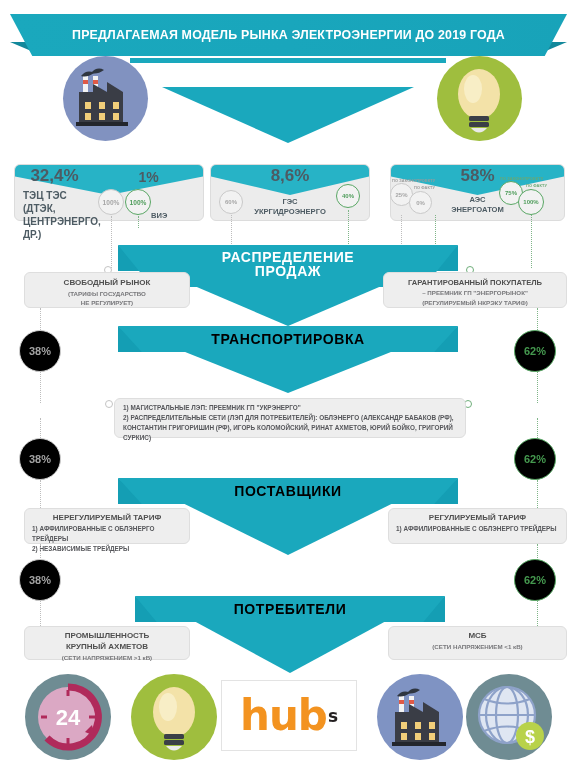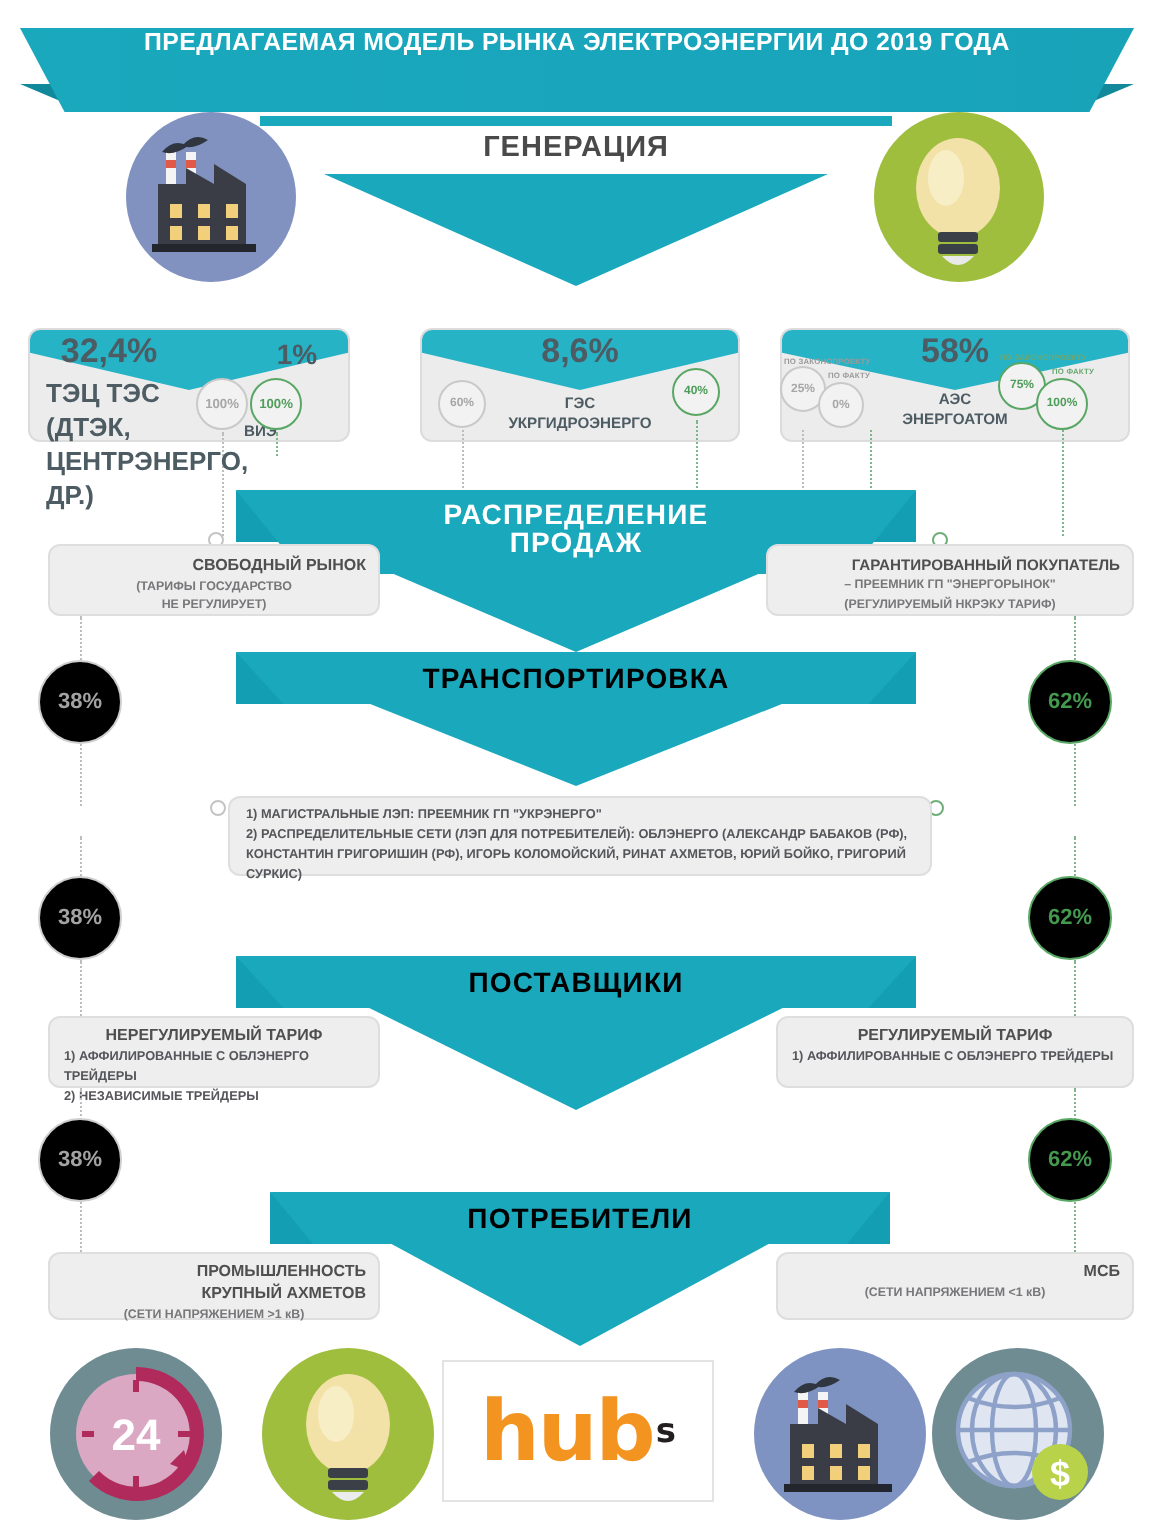--- a/index.html
+++ b/index.html
@@ -11,21 +11,21 @@
     overflow: hidden;
     color: #58595b;
   }
   .stage { position: absolute; inset: 0; }
 
   
   .title-banner {
     position: absolute; left: 10px; top: 14px; width: 557px; height: 42px;
     background: linear-gradient(90deg,#1aa8bd 0%,#19a6bc 50%,#18a3b9 100%);
     clip-path: polygon(0 0, 100% 0, 96% 100%, 4% 100%);
-    display: flex; justify-content: center;
+    display: flex; align-items: center; justify-content: center;
   }
   .title-banner .txt {
     color: #ffffff; font-size: 12.4px; font-weight: bold; letter-spacing: .2px;
     white-space: nowrap;
   }
   .title-fold-l, .title-fold-r {
     position: absolute; top: 42px; height: 11px; width: 26px; background: #12889b;
   }
   .title-fold-l { left: 10px; clip-path: polygon(0 0, 100% 0, 100% 100%); }
   .title-fold-r { right: 10px; clip-path: polygon(0 0, 100% 0, 0 100%); }
@@ -86,21 +86,21 @@
   }
   .gcard .pct {
     position: absolute; top: 1px; width: 100%; text-align: center;
     font-size: 17px; font-weight: bold; color: #4d5b63; z-index: 4;
   }
   .gcard .ttl {
     position: absolute; width: 100%; text-align: center;
     font-size: 7.6px; font-weight: bold; color: #4d5b63; line-height: 1.35; z-index: 4;
   }
   .gcard .ttl.left {
-    text-align: left; left: 8px; width: 72px; top: 24px; line-height: 1.3; font-size: 13px;
+    text-align: left; left: 8px; width: 72px; top: 24px; line-height: 1.3; font-size: 10px;
   }
   .gcard .ttl.right { text-align: left; left: auto; right: 12px; width: 40px; top: 46px; }
 
   
   .bub {
     position: absolute; border-radius: 50%; background: #f2f2f2;
     display: flex; align-items: center; justify-content: center;
     font-size: 6.6px; font-weight: bold; z-index: 6;
   }
   .bub.gray  { border: 1.4px solid #c9c9c9; color: #a6a6a6; }
@@ -110,21 +110,21 @@
     position: absolute; font-size: 3.9px; font-weight: bold; color: #9a9a9a;
     letter-spacing: .1px; white-space: nowrap; z-index: 6;
   }
   .bub-lbl.grn { color: #6aa873; }
 
   
   .box {
     position: absolute; background: #eeeeee; border: 1px solid #dedede; border-radius: 6px;
     padding: 5px 6px; text-align: center; color: #5b5b5b;
   }
-  .box .h { font-size: 8px; font-weight: bold; color: #4f4f4f; line-height: 1.35; text-align: right; }
+  .box .h { font-size: 8px; font-weight: bold; color: #4f4f4f; line-height: 1.35; }
   .box .s { font-size: 6.2px; font-weight: bold; color: #77777a; line-height: 1.5; }
   .box.lft { text-align: left; }
   .box .li { font-size: 6.4px; font-weight: bold; color: #55565a; line-height: 1.55; }
 
   
   .pcirc {
     position: absolute; width: 42px; height: 42px; border-radius: 50%;
     display: flex; align-items: center; justify-content: center;
     font-size: 11px; font-weight: bold; background: #000000;
   }
@@ -194,25 +194,24 @@
       <ellipse cx="42" cy="38" rx="21" ry="25" fill="#f3e2a8"></ellipse>
       <ellipse cx="36" cy="33" rx="9" ry="14" fill="#f8eec6"></ellipse>
       <rect x="32" y="60" width="20" height="5" rx="1.6" fill="#3b3f47"></rect>
       <rect x="32" y="66" width="20" height="5" rx="1.6" fill="#3b3f47"></rect>
       <path d="M34 72 q8 9 16 0 z" fill="#e9e9e9"></path>
     </svg>
   </div>
 
   <div class="gen-wrap">
     <div class="gen-bar"></div>
-    <div class="gen-title">ГЕНЕРАЦИЯ</div>
     <div class="gen-tri"></div>
   </div>
 
-  <div class="gcard" style="left:14px; top:164px; width:161px; height:57px;">
+  <div class="gcard" style="left:14px; top:164px; width:190px; height:57px;">
     <div class="capfold"></div>
     <div class="pct" style="left:-42px; width:163px;">32,4%</div>
     <div class="pct" style="left:52px; width:163px; top:4px; font-size:14px;">1%</div>
     <div class="ttl left">ТЭЦ ТЭС<br>(ДТЭК,<br>ЦЕНТРЭНЕРГО,<br>ДР.)</div>
     <div class="ttl right">ВИЭ</div>
   </div>
   <div class="bub gray" style="left:98px; top:189px; width:26px; height:26px;">100%</div>
   <div class="bub green" style="left:125px; top:189px; width:26px; height:26px;">100%</div>
 
   <div class="gcard" style="left:210px; top:164px; width:160px; height:57px;">

